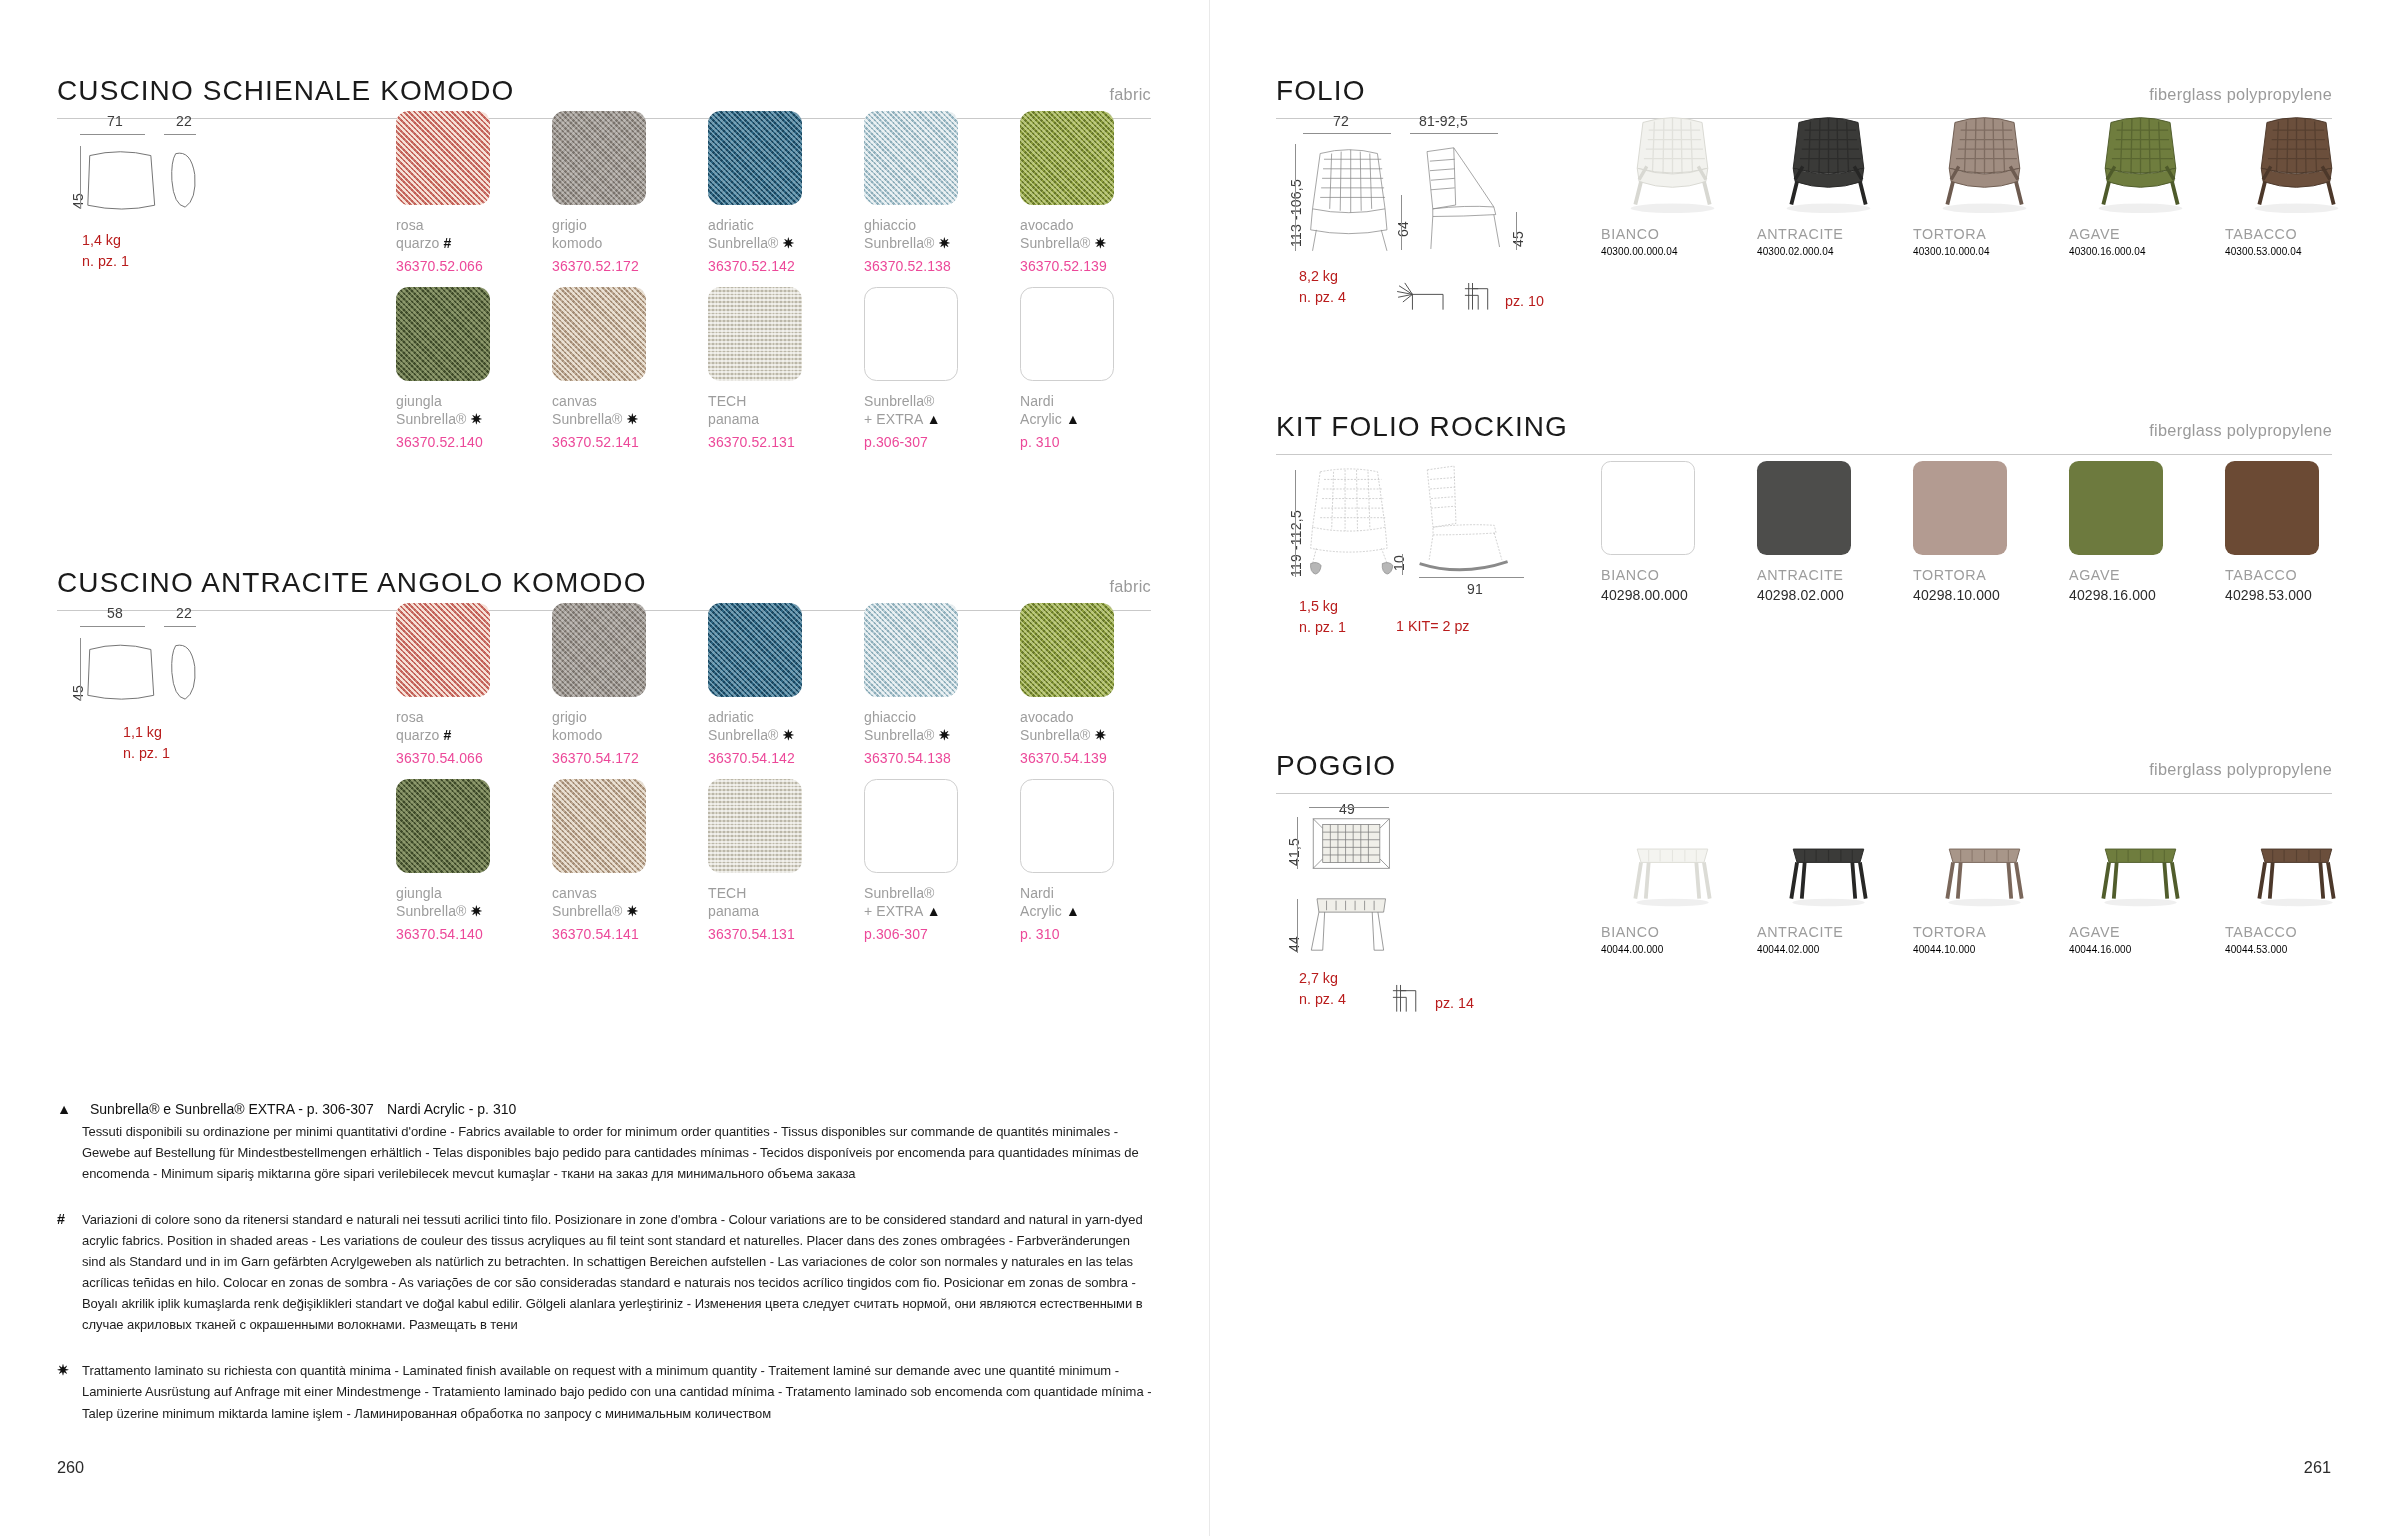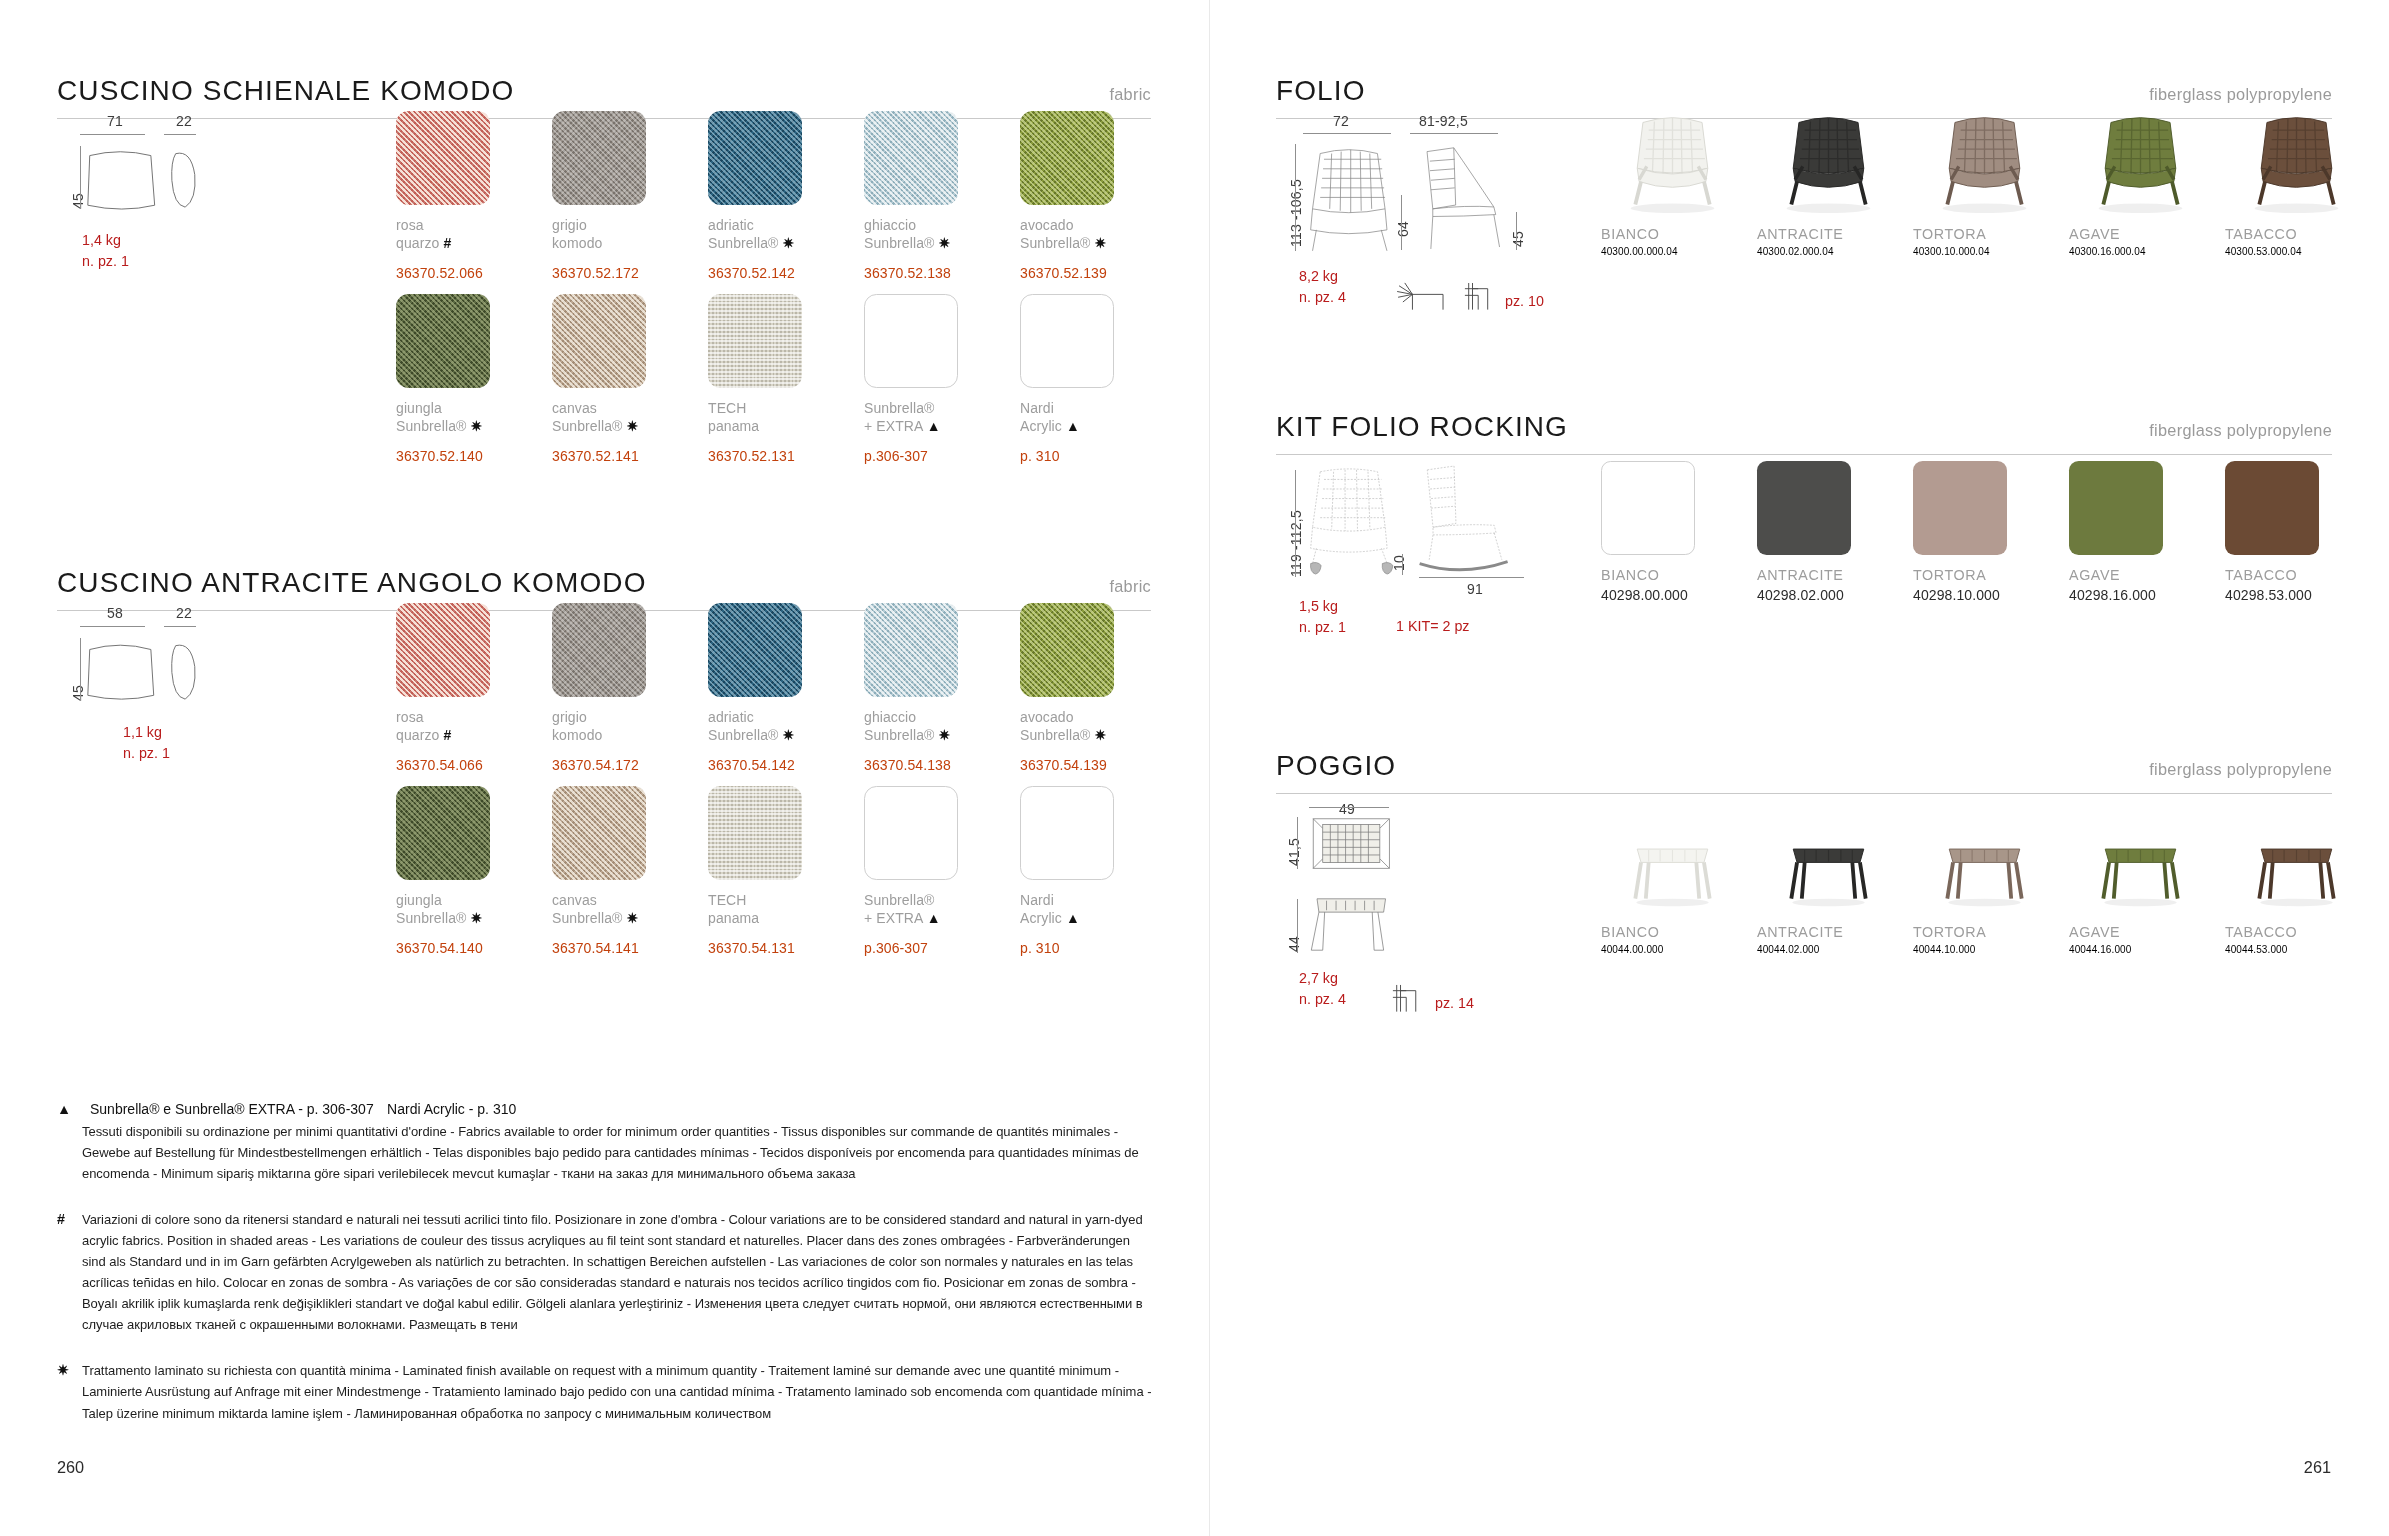--- a/index.html
+++ b/index.html
@@ -48,21 +48,21 @@
   .sw {
     width: 94px; height: 94px; border-radius: 12.4px;
     background-color: #ddd; position: relative; overflow: hidden;
   }
   .sw.empty { background: #ffffff; border: 1px solid #cfcfcf; }
   .swname {
     margin-top: 10.5px; font-size: 14px; line-height: 1.33; color: #9d9d9d;
     letter-spacing: 0.1px;
   }
   .swname b { color: #111; font-weight: 700; }
-  .swcode { margin-top: 12px; font-size: 14px; color: #c2410c; letter-spacing: 0.1px; }
+  .swcode { margin-top: 5px; font-size: 14px; color: #ec4899; letter-spacing: 0.1px; }
 
   
   .tex-rosa {
     background-color: #c9776f;
     background-image:
       repeating-linear-gradient(45deg, rgba(255,245,235,.85) 0 1.9px, rgba(0,0,0,0) 1.9px 3.8px),
       repeating-linear-gradient(-45deg, rgba(190,70,60,.5) 0 1.9px, rgba(0,0,0,0) 1.9px 3.8px);
   }
   .tex-grigio {
     background-color: #9a938c;

